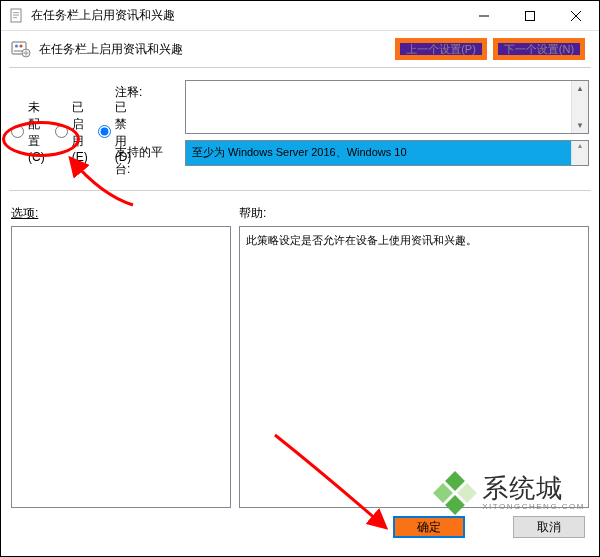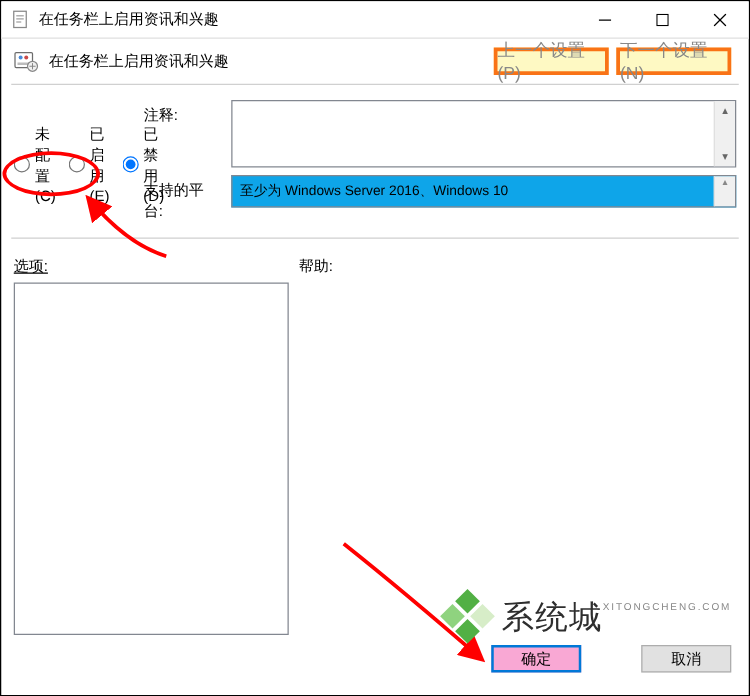--- a/index.html
+++ b/index.html
@@ -80,23 +80,23 @@
     
     .nav-buttons {
       display: flex;
       gap: 6px;
       margin-right: 4px;
     }
     
     .nav-btn {
       width: 92px;
       height: 22px;
-      background: #fef9c3;
-      border: 3px solid #f97316;
-      font-size: 14px;
+      background: #4c1d95;
+      border: 5px solid #f97316;
+      font-size: 11px;
       color: #888;
       display: flex;
       align-items: center;
       justify-content: center;
       cursor: default;
     }
     
     .divider {
       height: 1px;
       background: #d0d0d0;
@@ -242,21 +242,21 @@
       width: 72px;
       height: 22px;
       font-size: 12px;
       display: flex;
       align-items: center;
       justify-content: center;
       cursor: default;
     }
     
     .btn.primary {
-      background: #f9a8d4;
+      background: #f97316;
       border: 2px solid #0078d7;
     }
     
     .btn.secondary {
       background: #e1e1e1;
       border: 1px solid #adadad;
       margin-left: 40px;
     }
     
     
@@ -297,20 +297,21 @@
     
     .watermark .text-main {
       font-size: 26px;
       font-weight: 400;
       color: #2e2e2e;
       letter-spacing: 1px;
     }
     
     .watermark .wm-stack {
       display: flex;
+      flex-direction: column;
       line-height: 1;
     }
     
     .watermark .text-sub {
       font-size: 8px;
       color: #888;
       letter-spacing: 1.5px;
       margin-top: 2px;
     }
     
@@ -409,20 +410,23 @@
 
 <div class="divider" style="margin-top:6px"></div>
 
 <div class="section-labels">
   <span class="opt-label">选项:</span>
   <span>帮助:</span>
 </div>
 
 <div class="panes">
   <div class="pane options"></div>
+  <div class="pane help">
+    <span>此策略设定是否允许在设备上使用资讯和兴趣。</span>
+  </div>
 </div>
 
 <div class="bottom-bar">
   <div class="btn primary">确定</div>
   <div class="btn secondary">取消</div>
 </div>
 
 <div class="red-ellipse" style="left:1px;top:120px;width:78px;height:36px;"></div>
 
 <svg class="red-arrow" style="left:58px;top:150px;" width="80" height="60" viewBox="0 0 80 60">

